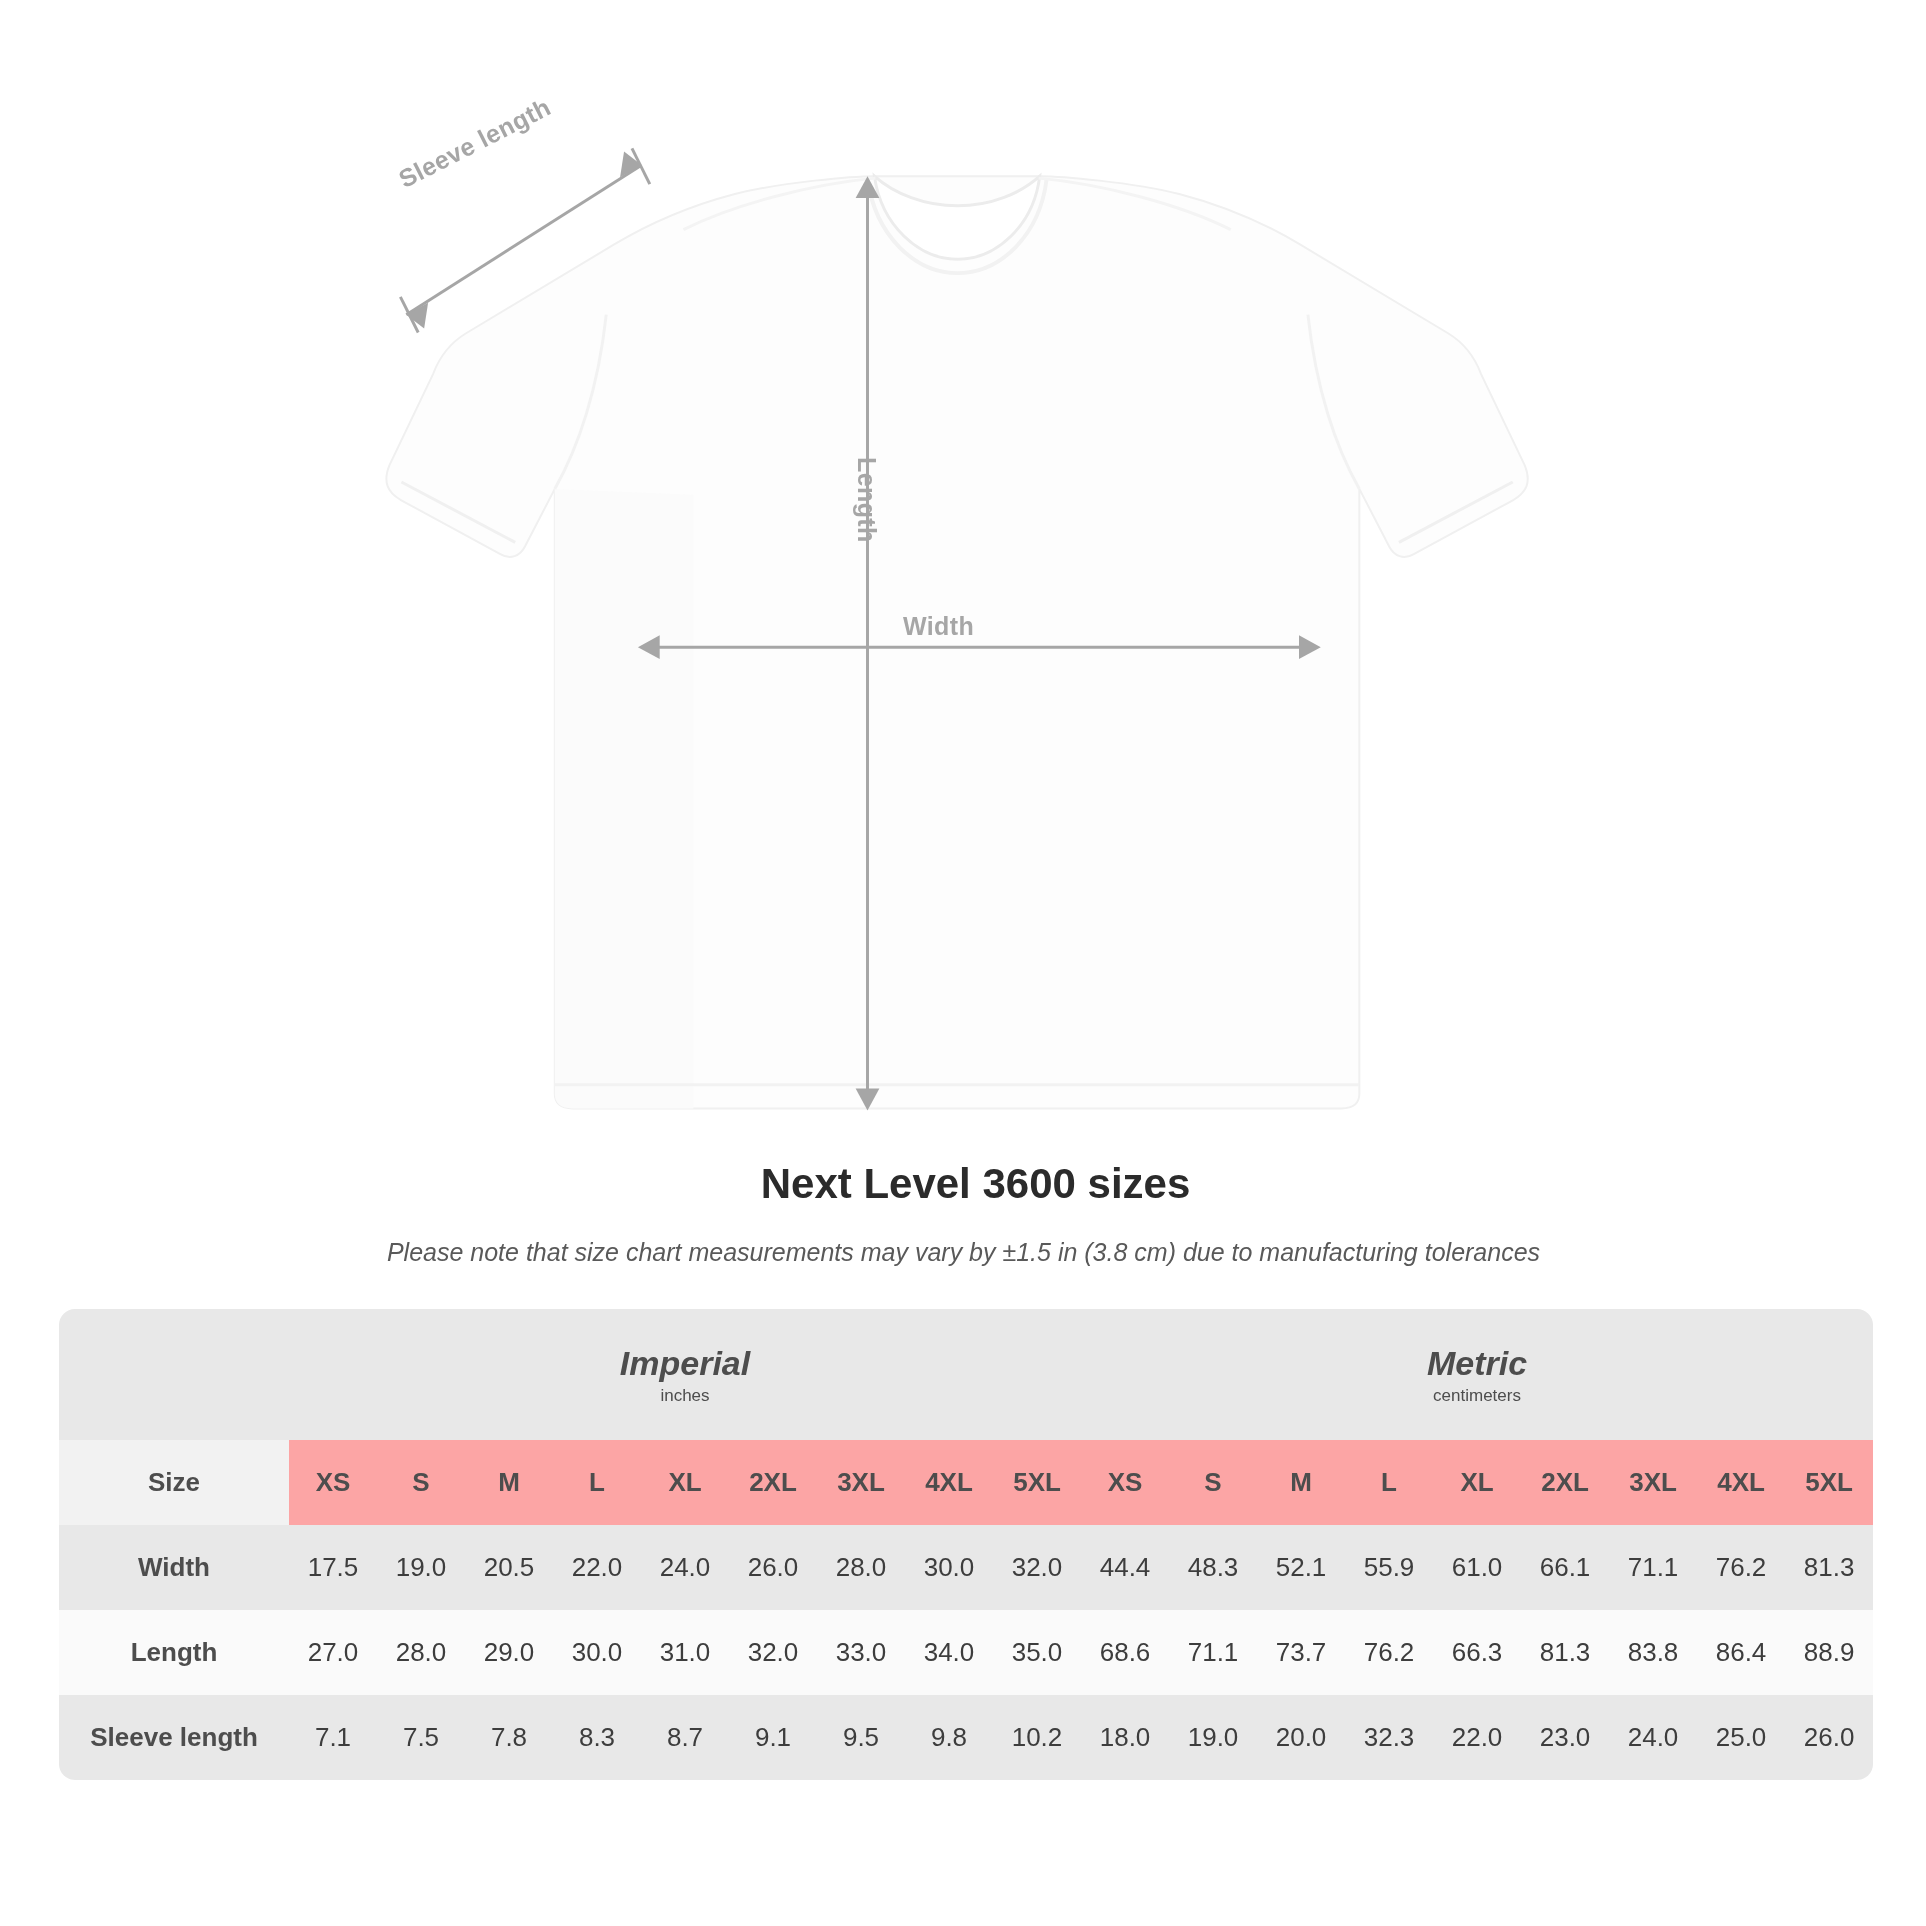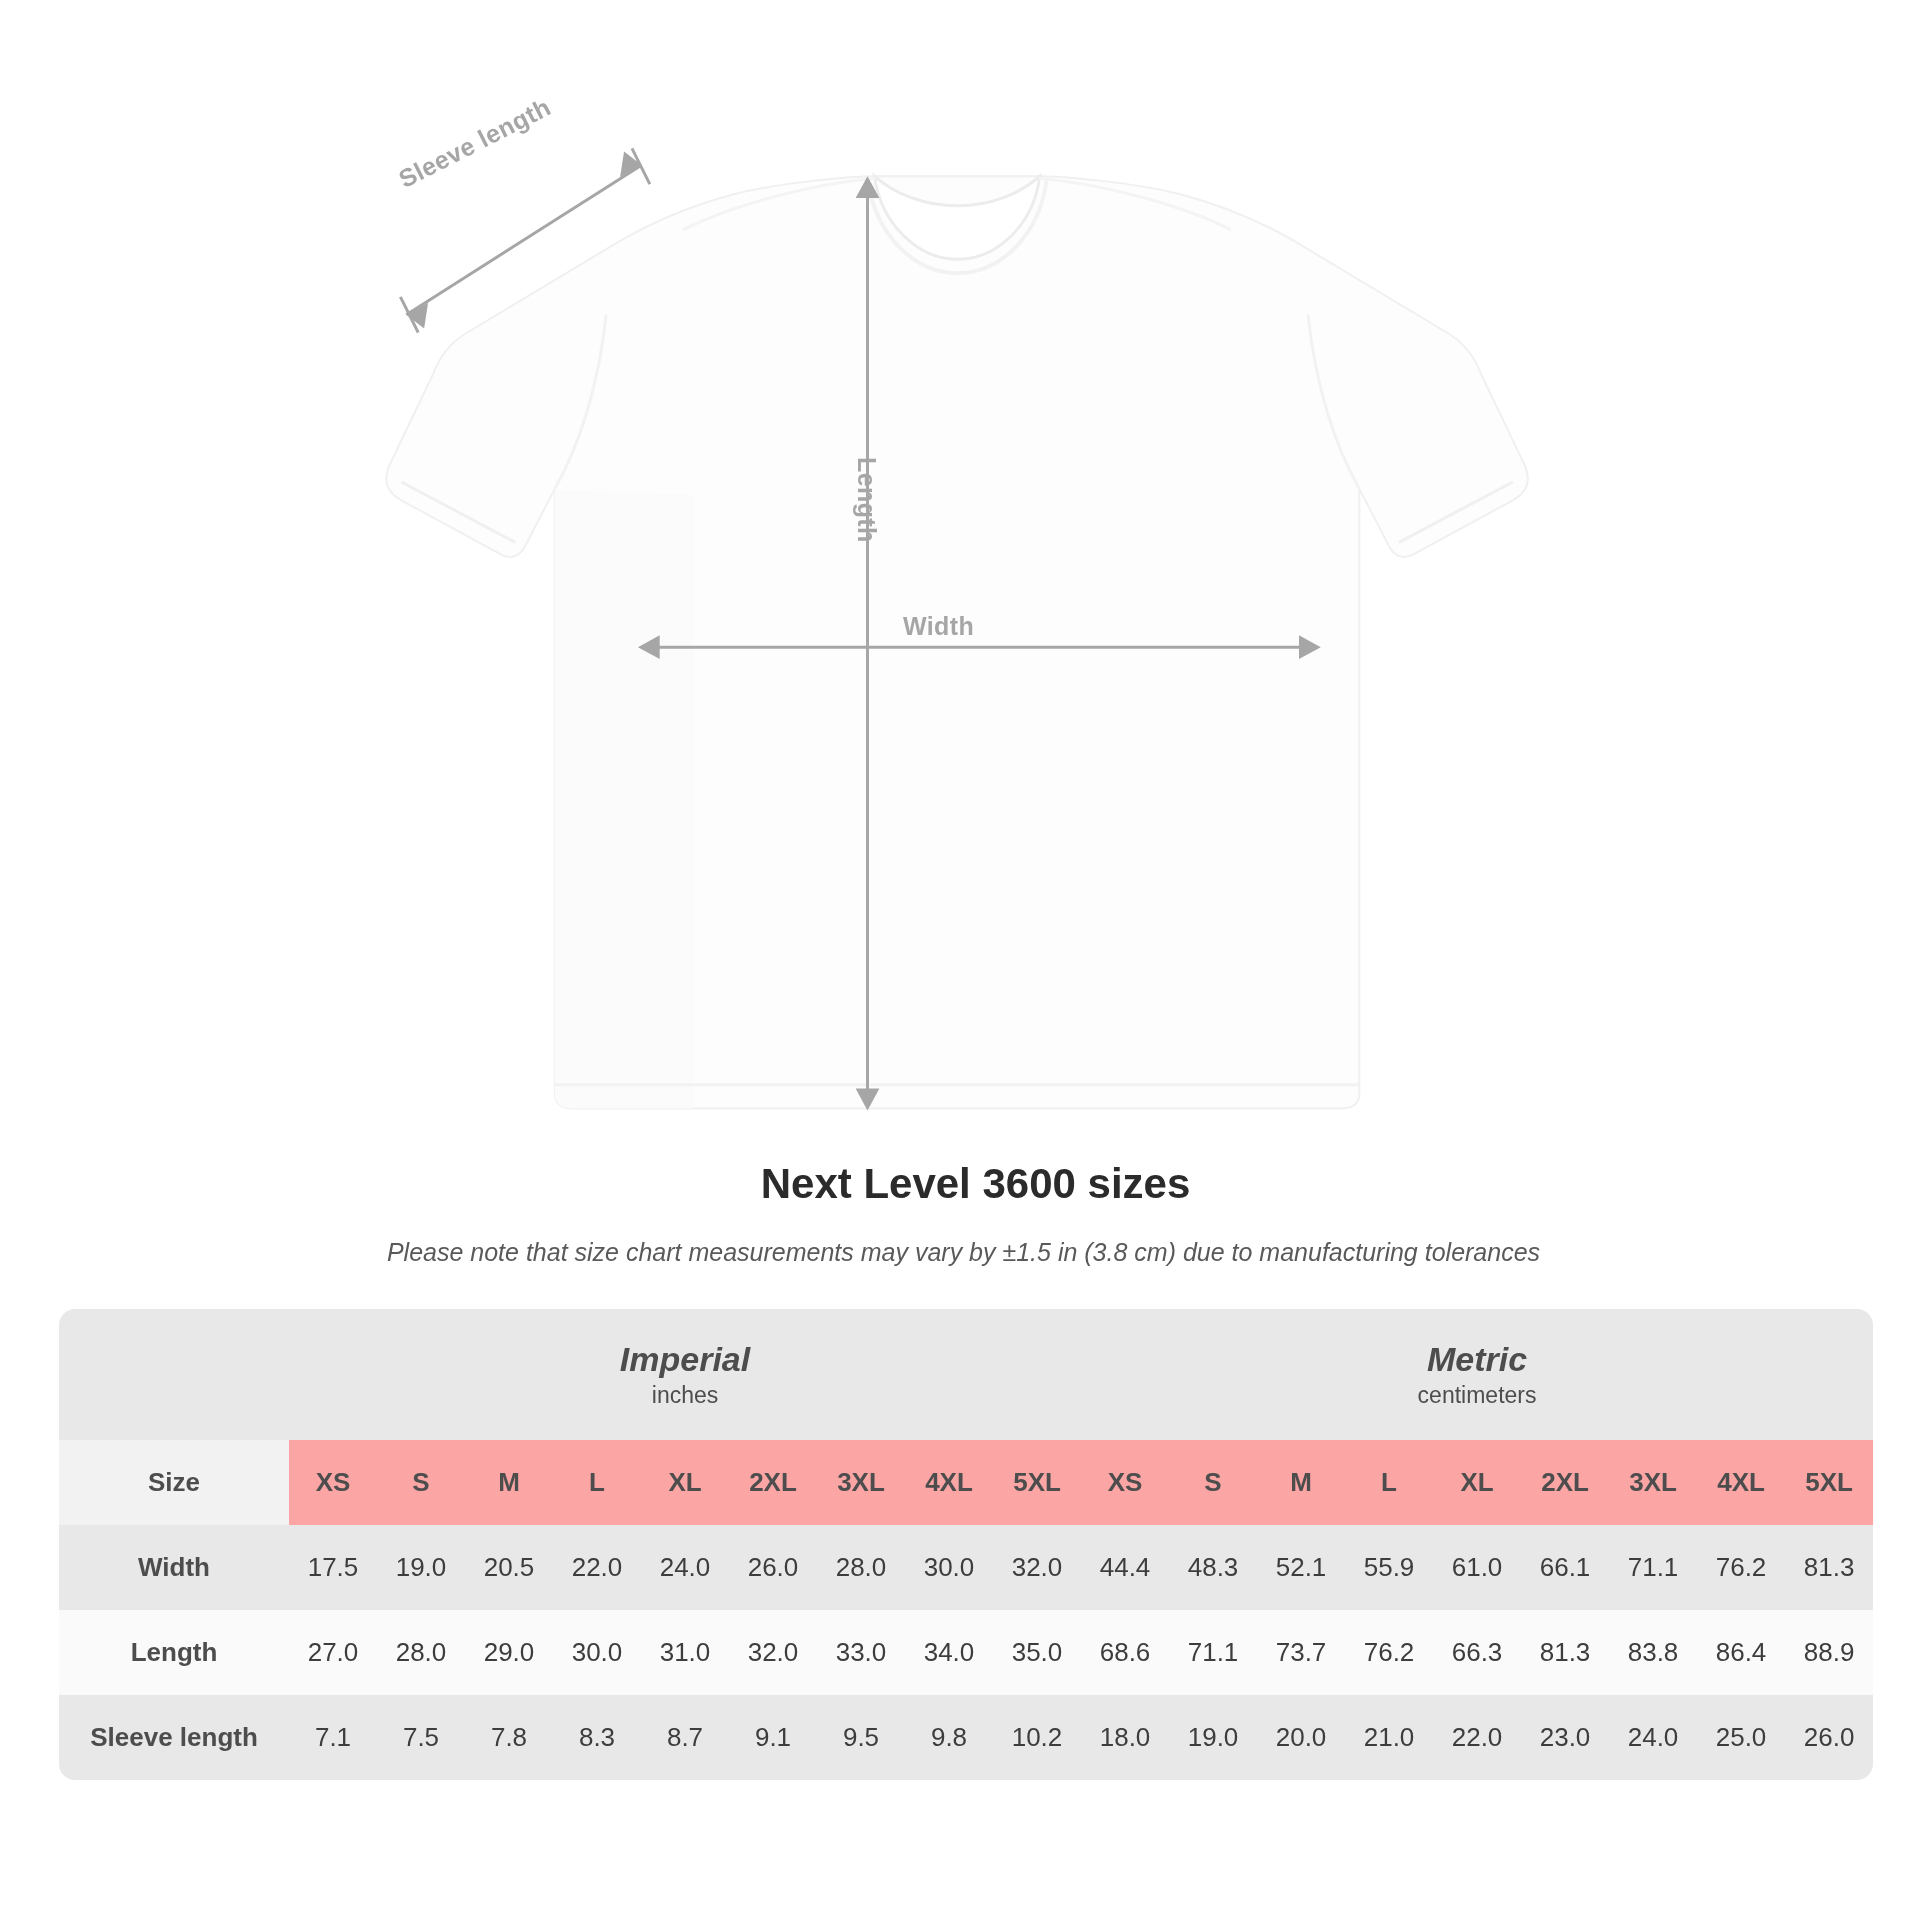--- a/index.html
+++ b/index.html
@@ -95,21 +95,21 @@
     vertical-align: middle;
   }
   .unit-cell .unit-name {
     font-size: 34px;
     font-weight: bold;
     font-style: italic;
     color: #4d4d4d;
     line-height: 1.25;
   }
   .unit-cell .unit-sub {
-    font-size: 23px;
+    font-size: 17px;
     color: #4d4d4d;
     line-height: 1.3;
   }
   .corner-cell {
     background: #e8e8e8;
   }
   .tl-round { border-top-left-radius: 16px; }
   .tr-round { border-top-right-radius: 16px; }
   .bl-round { border-bottom-left-radius: 16px; }
   .br-round { border-bottom-right-radius: 16px; }
@@ -329,21 +329,21 @@
       <td class="vsep hsep">7.8</td>
       <td class="vsep hsep">8.3</td>
       <td class="vsep hsep">8.7</td>
       <td class="vsep hsep">9.1</td>
       <td class="vsep hsep">9.5</td>
       <td class="vsep hsep">9.8</td>
       <td class="vsep hsep">10.2</td>
       <td class="vsep hsep">18.0</td>
       <td class="vsep hsep">19.0</td>
       <td class="vsep hsep">20.0</td>
-      <td class="vsep hsep">21.0</td>
+      <td class="vsep hsep">32.3</td>
       <td class="vsep hsep">22.0</td>
       <td class="vsep hsep">23.0</td>
       <td class="vsep hsep">24.0</td>
       <td class="vsep hsep">25.0</td>
       <td class="vsep hsep br-round">26.0</td>
     </tr>
   </tbody>
     </table>
 </div>
 

